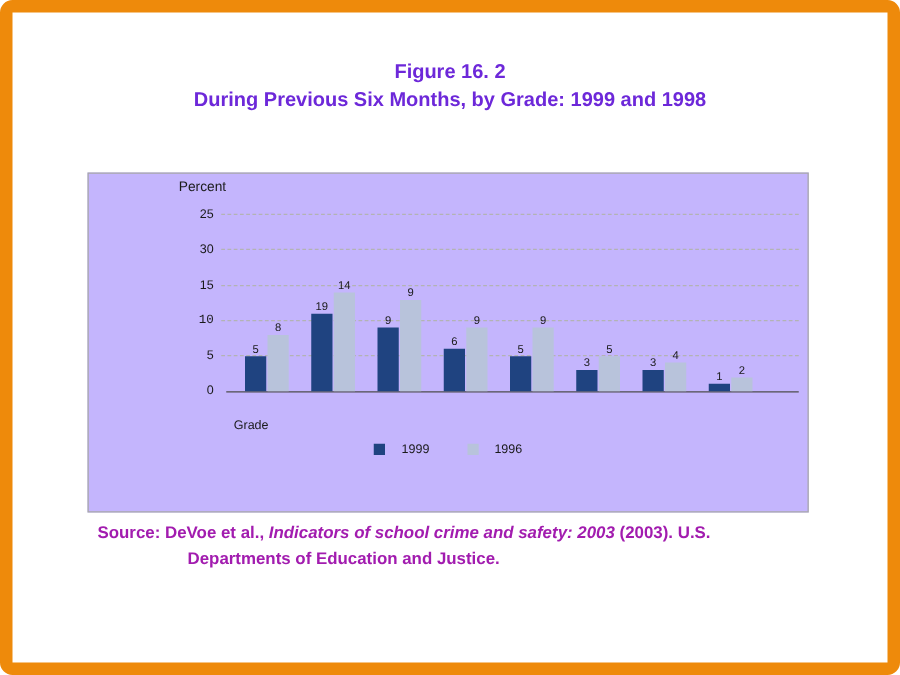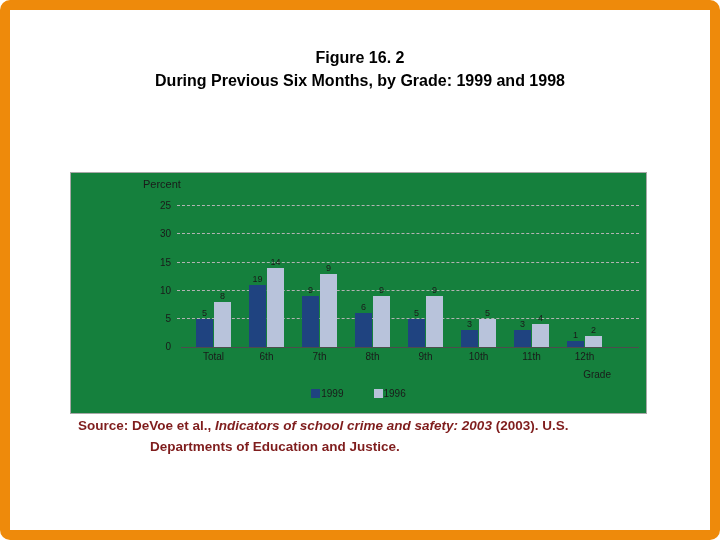--- a/index.html
+++ b/index.html
@@ -8,22 +8,22 @@
     border:10px solid #ee8a0b; border-radius:10px;
     position:relative; background:#ffffff;
     font-family:"Liberation Sans", sans-serif;
   }
   .title-block {
     position:absolute; top:36px; left:0; right:0;
     text-align:center; font-weight:bold; font-size:16px; line-height:1.45;
     color:#993333;
   }
   .chart-box {
-    position:absolute; left:60px; top:162px; width:577px; height:242px;
-    background:#15803d; border:1px solid #a8a8a8; box-sizing:border-box;
+    position:absolute; left:60px; top:128px; width:577px; height:272px;
+    background:#c4b5fd; border:1px solid #a8a8a8; box-sizing:border-box;
   }
   .percent-label { position:absolute; left:72px; top:5px; font-size:11px; color:#1a1a1a; }
   .plot {
     position:absolute; left:110px; top:22px; width:458px; height:152px;
     border-bottom:1px solid #4d4d4d;
   }
   .gridline { position:absolute; left:-4px; right:0; border-top:1px dashed #b3b3b3; height:0; }
   .y-axis-labels { position:absolute; left:72px; top:22px; width:34px; height:152px; }
   .ytick { position:absolute; right:6px; font-size:10px; color:#1a1a1a; }
   .bar-groups {
@@ -32,47 +32,47 @@
   }
   .bar-group { flex:1; display:flex; justify-content:center; align-items:flex-end; gap:1px; }
   .bar-wrap { display:flex; flex-direction:column; align-items:center; justify-content:flex-end; }
   .bar-label { font-size:9px; color:#1a1a1a; margin-bottom:1px; }
   .bar { width:17px; }
   .x-axis-labels {
     position:absolute; left:116px; top:178px; width:424px;
     display:flex; justify-content:space-between;
   }
   .xtick { flex:1; text-align:center; font-size:10px; color:#1a1a1a; }
-  .grade-label { position:absolute; left:116px; top:196px; width:424px; text-align:right; font-size:10px; color:#1a1a1a; }
+  .grade-label { position:absolute; left:116px; top:196px; width:424px; text-align:left; font-size:10px; color:#1a1a1a; }
   .legend { position:absolute; left:0; right:0; top:215px; display:flex; justify-content:center; gap:30px; }
-  .legend-item { display:flex; align-items:center; gap:1px; font-size:10px; color:#1a1a1a; }
+  .legend-item { display:flex; align-items:center; gap:13px; font-size:10px; color:#1a1a1a; }
   .swatch { width:9px; height:9px; display:inline-block; }
   .source-block {
     position:absolute; left:68px; top:406px; right:40px;
     font-weight:bold; font-size:13.5px; line-height:1.55; color:#e8820f;
   }
   .source-line2 { margin-left:72px; }
   .src-italic { font-style:italic; }
 </style>
 </head>
 <body>
 
 <div class="slide" style="border-color: rgb(238, 138, 11);">
 
-  <div class="title-block" style="color: #000000;">
+  <div class="title-block" style="color: #6d28d9;">
     <div>Figure 16. 2</div>
     <div>During Previous Six Months, by Grade: 1999 and 1998</div>
   </div>
 
   <div class="chart-box" style="border-color: rgb(168, 168, 168);">
     <div class="percent-label">Percent</div>
     <div class="y-axis-labels">
         <div class="ytick" style="bottom: -5px;">0</div>
         <div class="ytick" style="bottom: 23.1481px;">5</div>
-        <div class="ytick" style="bottom: 51.2963px;">10</div>
+        <div class="ytick" style="bottom: 51.2963px; font-family: Liberation Mono, monospace;">10</div>
         <div class="ytick" style="bottom: 79.4444px;">15</div>
         <div class="ytick" style="bottom: 107.593px;">30</div>
         <div class="ytick" style="bottom: 135.741px;">25</div>
       </div>
     <div class="plot">
       <div>
           <div class="gridline" style="bottom: 28.1481px;"></div>
           <div class="gridline" style="bottom: 56.2963px;"></div>
           <div class="gridline" style="bottom: 84.4444px;"></div>
           <div class="gridline" style="bottom: 112.593px;"></div>
@@ -154,41 +154,31 @@
               <div class="bar-label">1</div>
               <div class="bar" style="height: 5.62963px; background: rgb(31, 67, 128);"></div>
             </div>
             <div class="bar-wrap">
               <div class="bar-label">2</div>
               <div class="bar" style="height: 11.2593px; background: rgb(184, 195, 219);"></div>
             </div>
           </div>
         </div>
     </div>
-    <div class="x-axis-labels">
-        <div class="xtick">Total</div>
-        <div class="xtick">6th</div>
-        <div class="xtick">7th</div>
-        <div class="xtick">8th</div>
-        <div class="xtick">9th</div>
-        <div class="xtick">10th</div>
-        <div class="xtick">11th</div>
-        <div class="xtick">12th</div>
-      </div>
     <div class="grade-label">Grade</div>
     <div class="legend">
       <div class="legend-item">
         <span class="swatch" style="background: rgb(31, 67, 128);"></span>
         <span>1999</span>
       </div>
       <div class="legend-item">
         <span class="swatch" style="background: rgb(184, 195, 219);"></span>
         <span>1996</span>
       </div>
     </div>
   </div>
 
-  <div class="source-block" style="color: #7f1d1d;">
+  <div class="source-block" style="color: #a21caf;">
     <div><span>Source: DeVoe et al., </span><span class="src-italic">Indicators of school crime and safety: 2003</span><span> (2003). U.S.</span></div>
     <div class="source-line2">Departments of Education and Justice.</div>
   </div>
 
 </div>
 
 </body></html>

